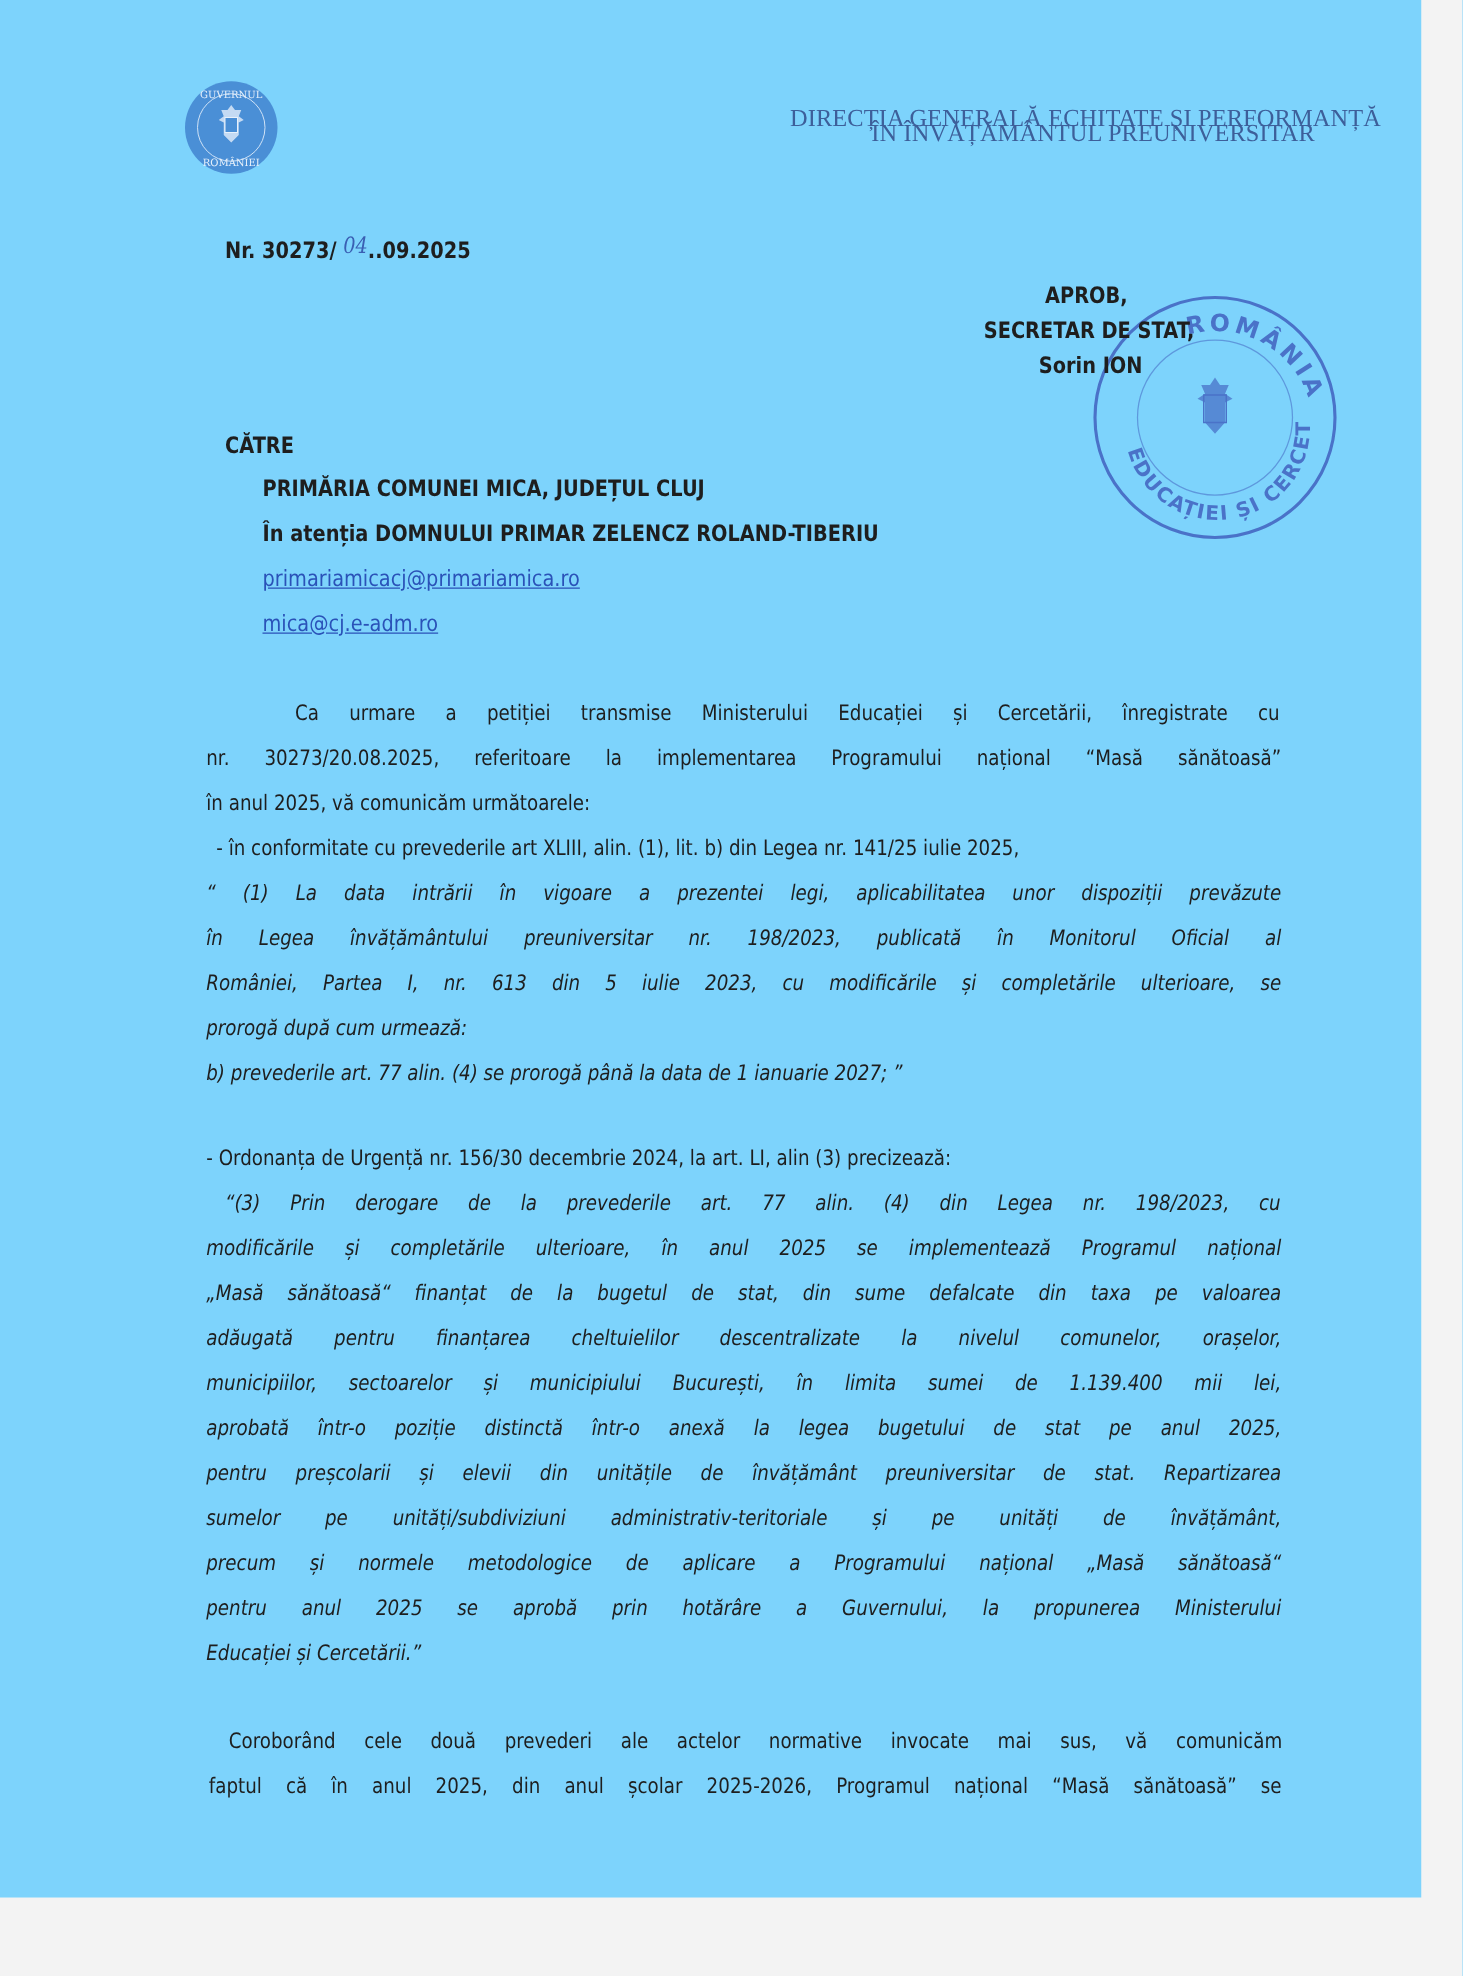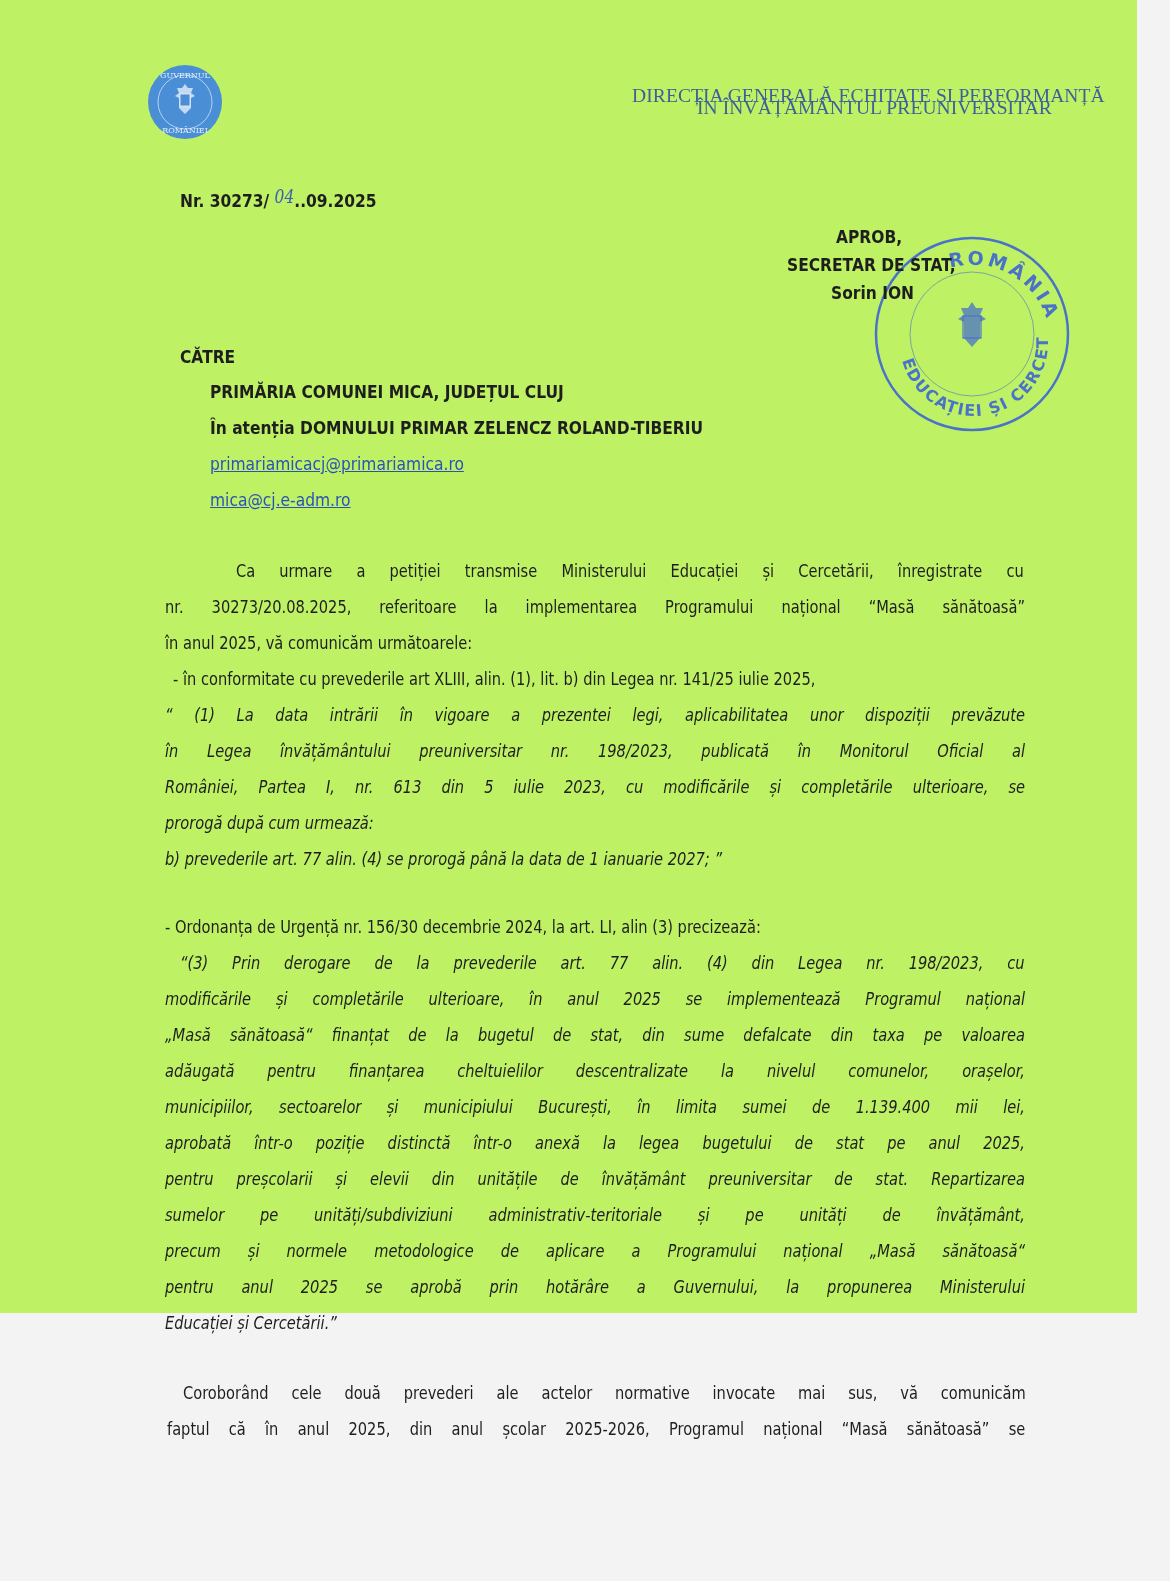--- a/index.html
+++ b/index.html
@@ -4,22 +4,22 @@
 <style>
   html, body { margin: 0; padding: 0; }
   body {
     width: 1170px; height: 1581px; overflow: hidden;
     background: #f3f3f3;
     font-family: "DejaVu Sans", sans-serif;
     position: relative;
   }
   .page {
     position: absolute; left: 0; top: 0;
-    width: 1137px; height: 1313px;
-    background: #bef264;
+    width: 1137px; height: 1518px;
+    background: #7dd3fc;
   }
   .abs { position: absolute; white-space: nowrap; }
   .hdr {
     font-family: "Liberation Serif", "DejaVu Serif", serif;
     color: #3d5f9a; font-size: 19.5px; letter-spacing: 0.1px;
   }
   .logo {
     position: absolute; left: 147px; top: 64px; width: 76px; height: 76px;
   }
   .txt {

